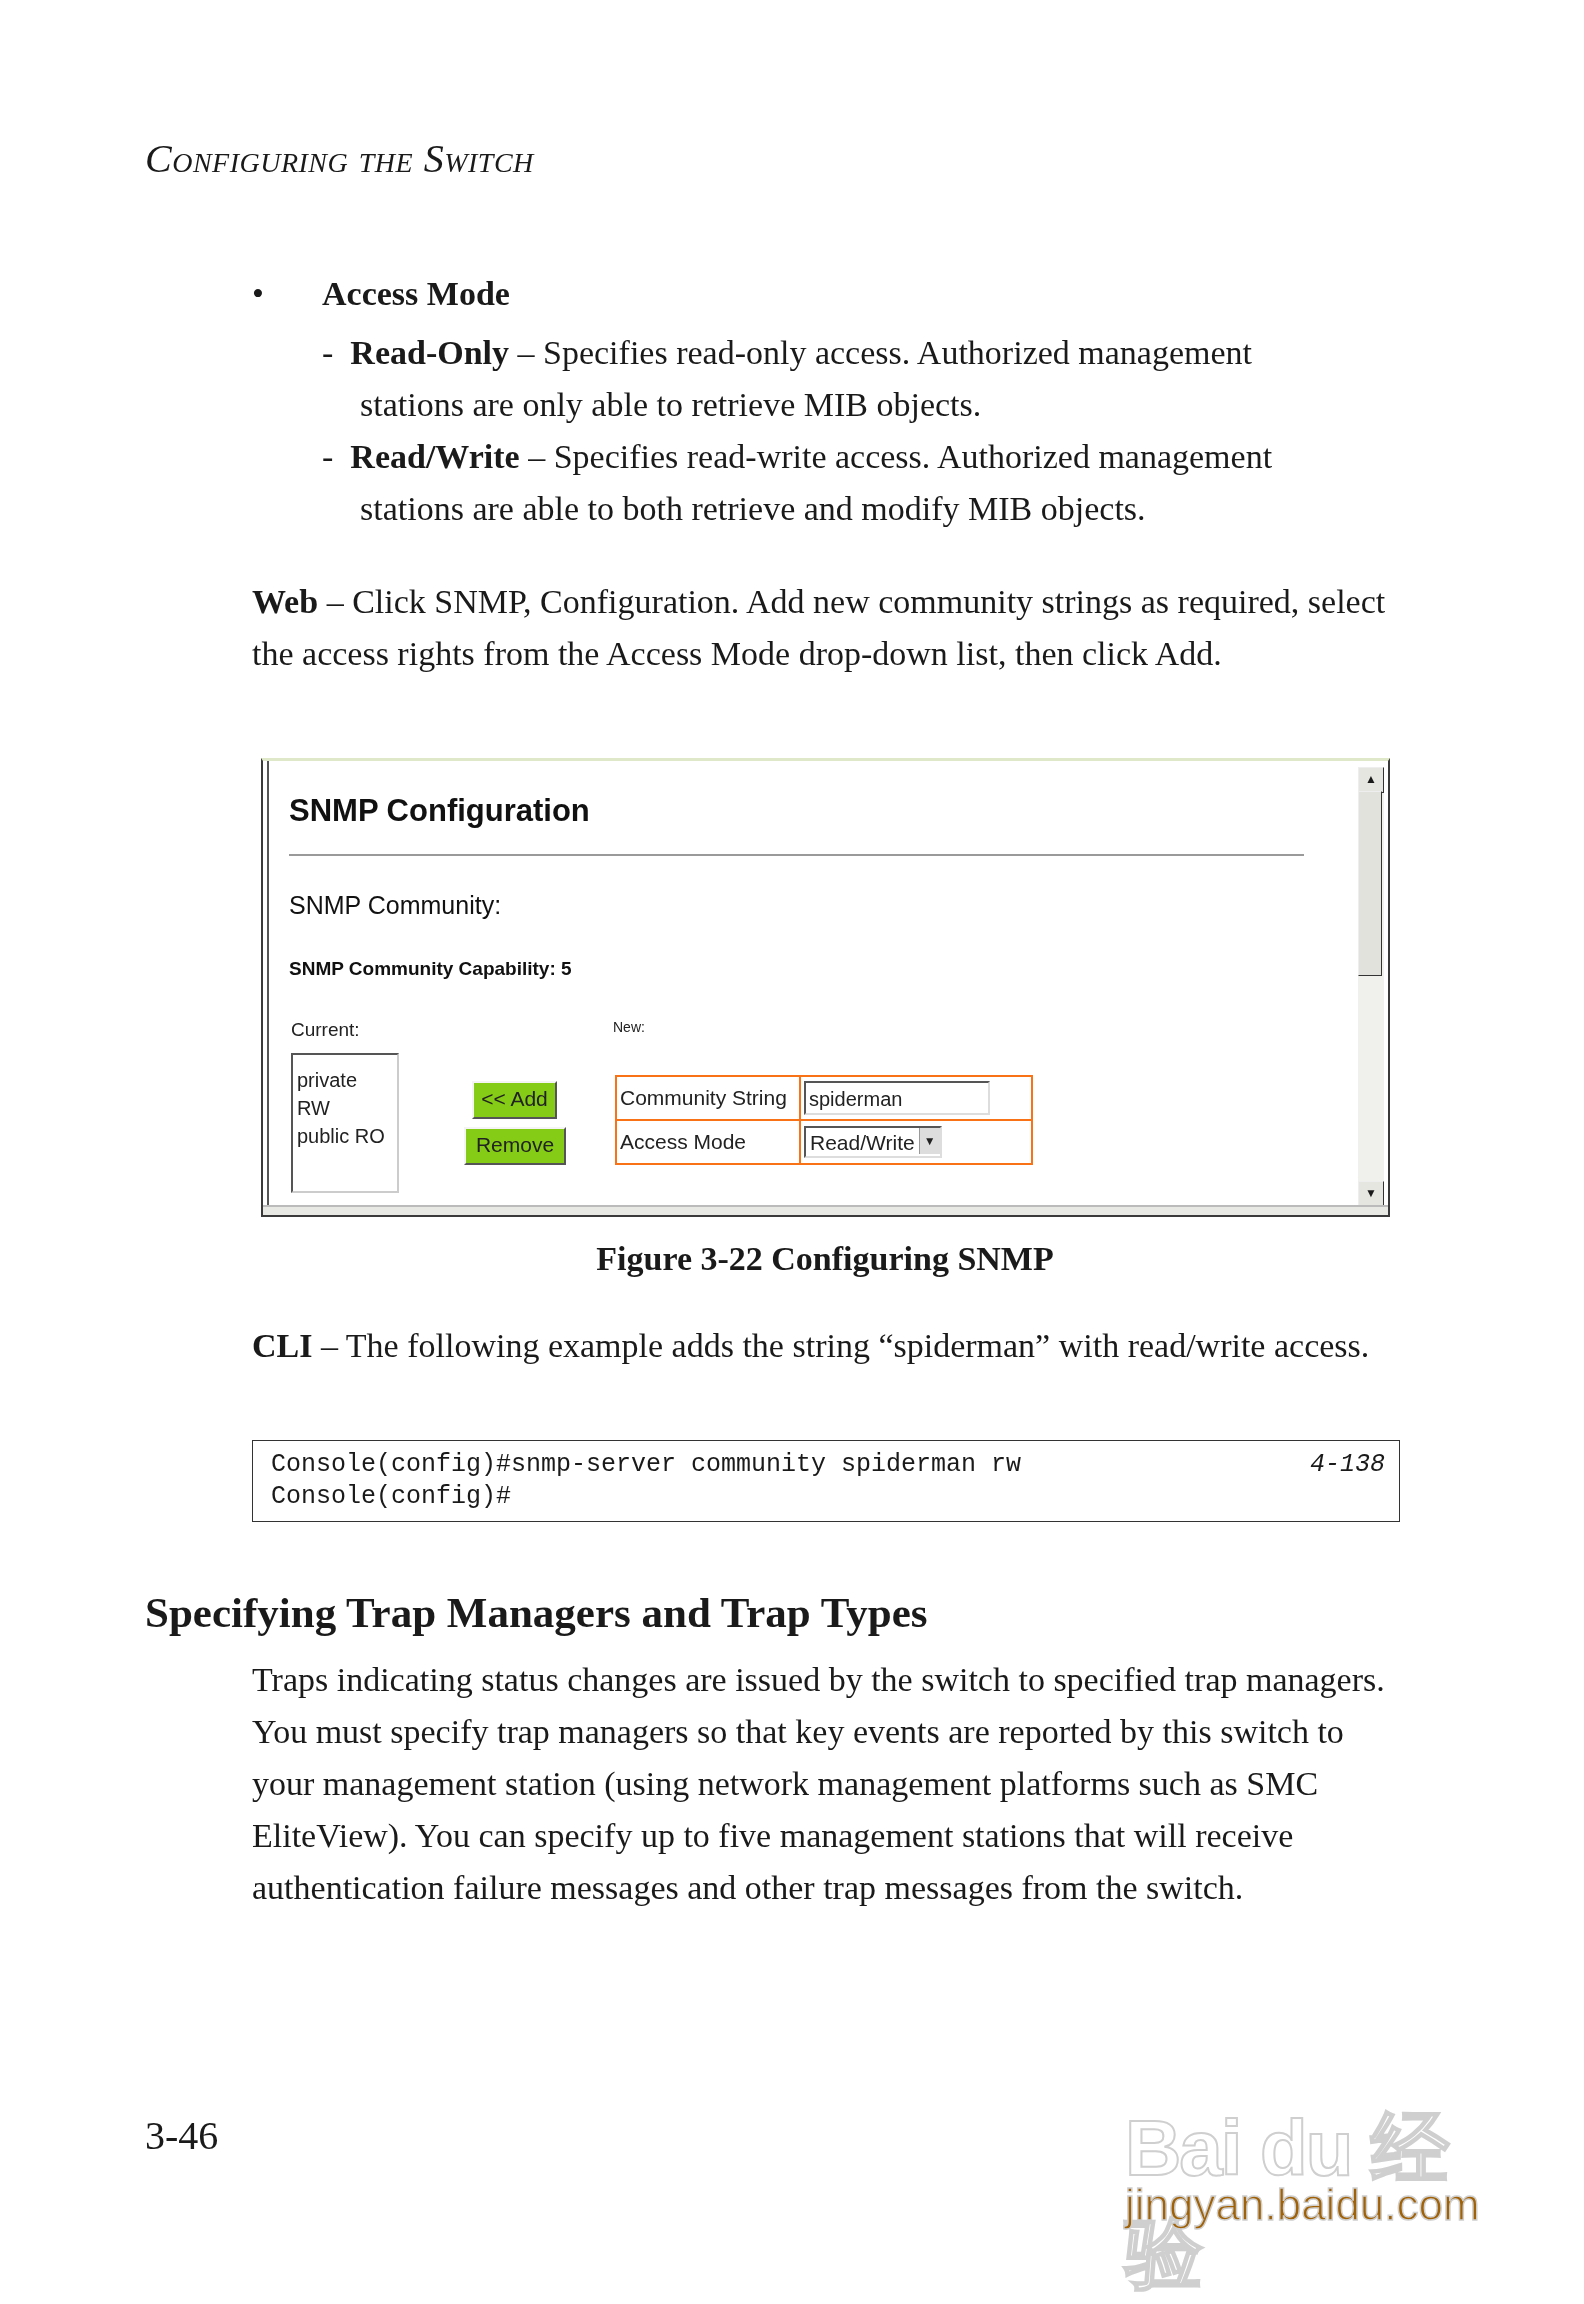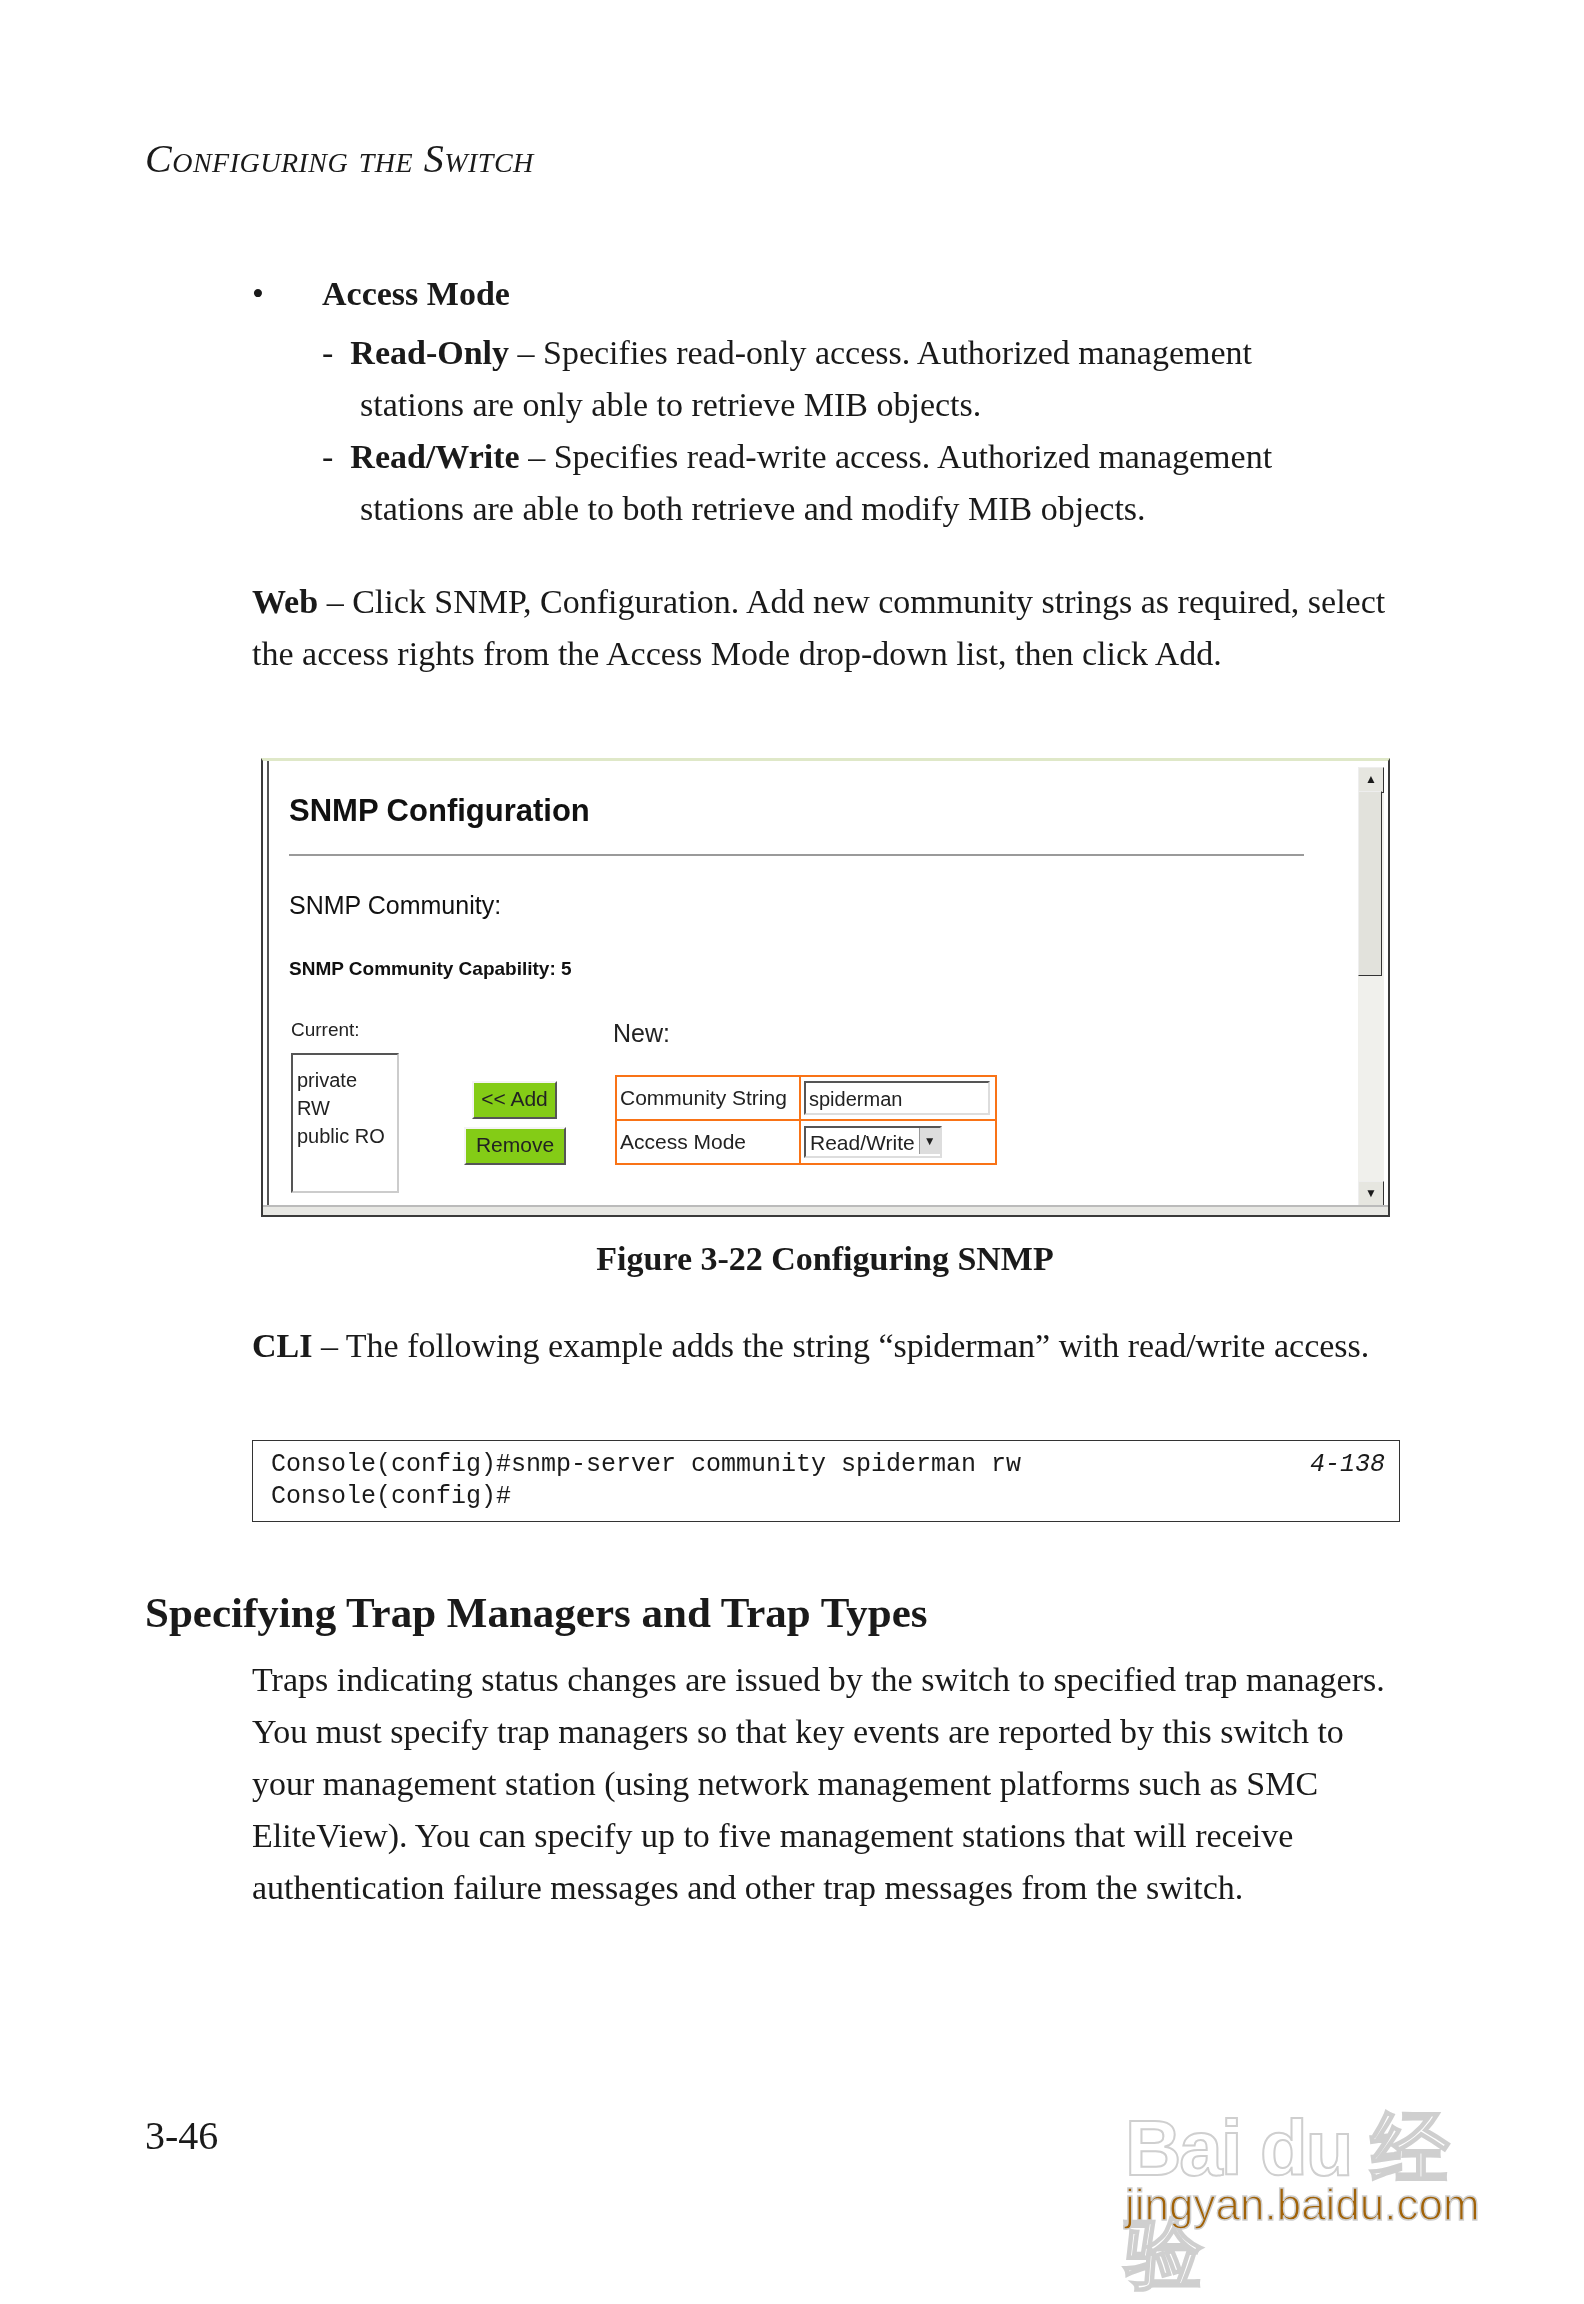--- a/index.html
+++ b/index.html
@@ -17,31 +17,31 @@
 
   
   .shot { left:261px; top:758px; width:1129px; height:459px; border:2px solid #3a3a3a; border-top:3px solid #dfe8c8;
           box-sizing:border-box; background:#fff; font-family:"Liberation Sans","DejaVu Sans",sans-serif; overflow:hidden; }
   .shot-inner { position:absolute; left:4px; top:0; right:34px; bottom:8px; border-left:2px solid #555; }
   .shot-title { position:absolute; left:20px; top:32px; font-size:31px; font-weight:bold; color:#111; }
   .shot-hr { position:absolute; left:20px; top:93px; width:1015px; height:2px; background:#9a9a9a; }
   .shot-sub { position:absolute; left:20px; top:130px; font-size:25px; color:#111; }
   .shot-cap { position:absolute; left:20px; top:197px; font-size:19px; font-weight:bold; color:#111; }
   .lbl-current { position:absolute; left:22px; top:258px; font-size:19px; color:#222; }
-  .lbl-new { position:absolute; left:344px; top:258px; font-size:25px; color:#222; }
+  .lbl-new { position:absolute; left:344px; top:258px; font-size:14px; color:#222; }
   .listbox { position:absolute; left:22px; top:292px; width:108px; height:140px; border:2px solid #555; border-right-color:#ccc; border-bottom-color:#ccc;
              font-size:20px; line-height:28px; padding:11px 4px; box-sizing:border-box; color:#222; }
   .btn { position:absolute; background:#84cc16; border:2px solid #f4f4f4; border-right-color:#555; border-bottom-color:#555;
          font-size:21px; text-align:center; color:#222; box-sizing:border-box; }
   .btn-add { left:203px; top:320px; width:85px; height:38px; line-height:32px; }
   .btn-remove { left:195px; top:366px; width:102px; height:38px; line-height:32px; }
   .form-table { position:absolute; left:346px; top:314px; border-collapse:collapse; }
   .form-table td { border:2px solid #f97316; height:44px; font-size:21px; color:#222; padding:0 3px; box-sizing:border-box; }
   .form-table td.l { width:184px; }
-  .form-table td.v { width:196px; }
+  .form-table td.v { width:232px; }
   .tinput { display:inline-block; width:186px; height:34px; line-height:32px; border:2px solid #555; border-right-color:#ddd; border-bottom-color:#ddd; box-sizing:border-box; padding-left:3px; font-size:20px; }
   .tselect { display:inline-block; height:32px; line-height:30px; border:2px solid #555; border-right-color:#ddd; border-bottom-color:#ddd; box-sizing:border-box; padding-left:4px; font-size:21px; }
   .tselect .arrow { display:inline-block; width:20px; height:26px; background:#ddd; border-left:1px solid #999; text-align:center; font-size:12px; line-height:26px; margin-left:4px; vertical-align:top; }
   .vscroll { position:absolute; right:4px; top:6px; width:26px; bottom:8px; background:#f0f0ec; }
   .sb-btn { position:absolute; left:0; width:24px; height:24px; background:#e6e6e0; border:1px solid #eee; border-right-color:#333; border-bottom-color:#333; font-size:12px; text-align:center; line-height:22px; }
   .sb-thumb { position:absolute; left:0; top:24px; width:24px; height:185px; background:#e2e2dc; border:1px solid #eee; border-right-color:#333; border-bottom-color:#333; box-sizing:border-box; }
   .hbar { position:absolute; left:0; right:0; bottom:0; height:8px; background:#e8e8e4; border-top:2px solid #bbb; }
 
   .fig-caption { left:0; width:1650px; text-align:center; top:1240px; font-size:34px; font-weight:bold; }
   .cli-label { left:252px; top:1320px; width:1150px; font-size:34px; line-height:52px; }

